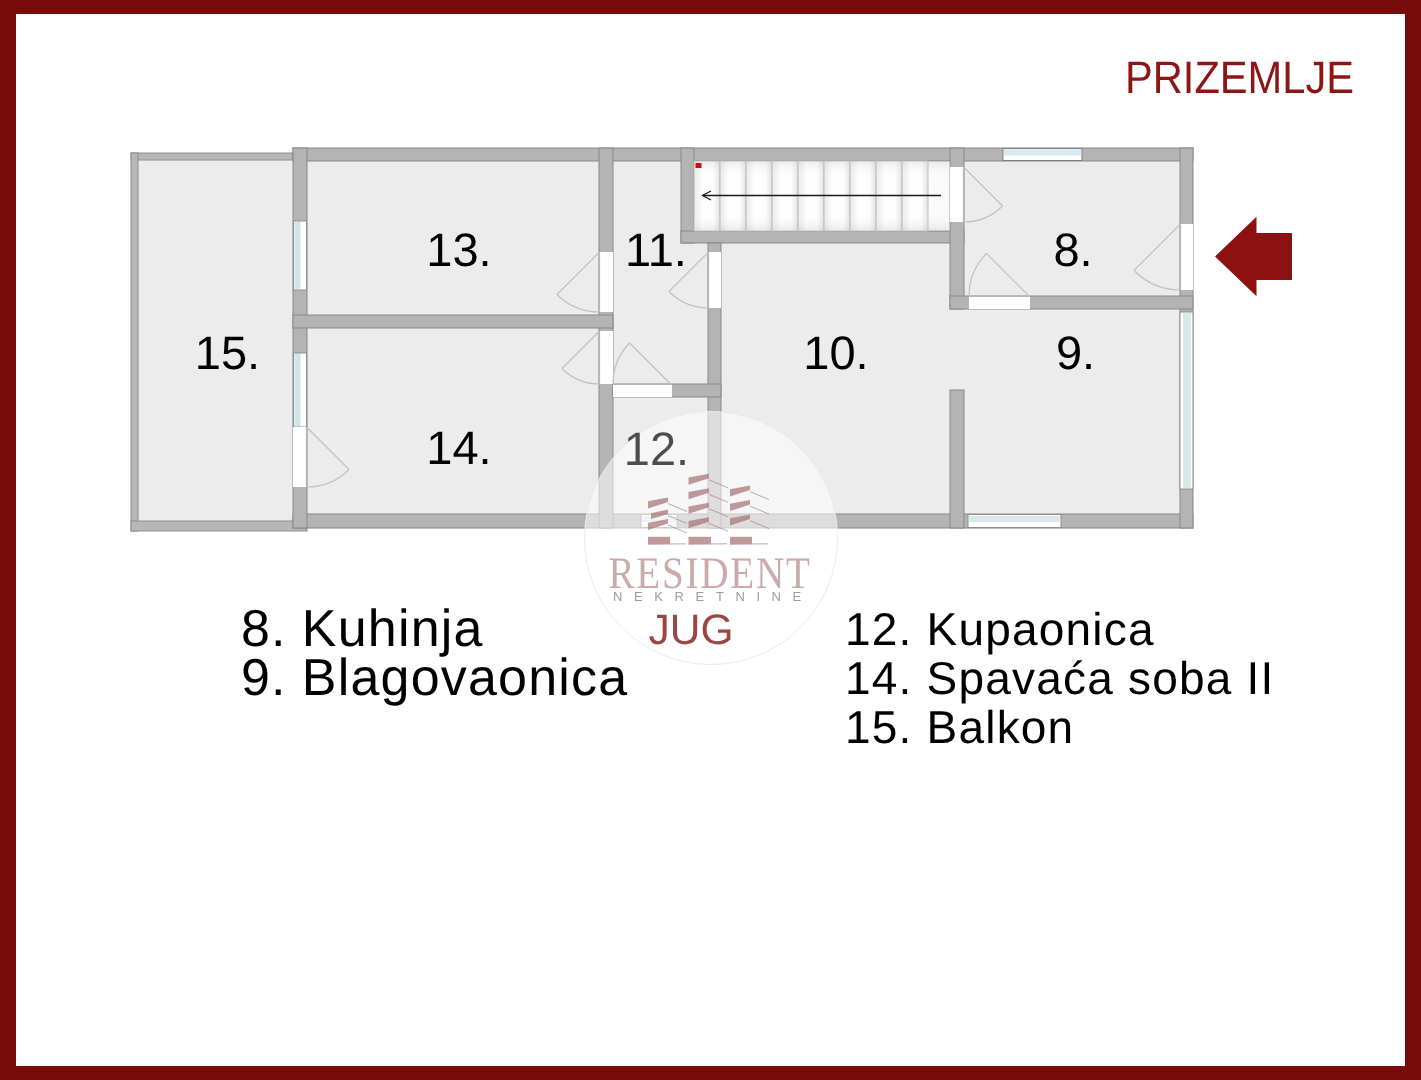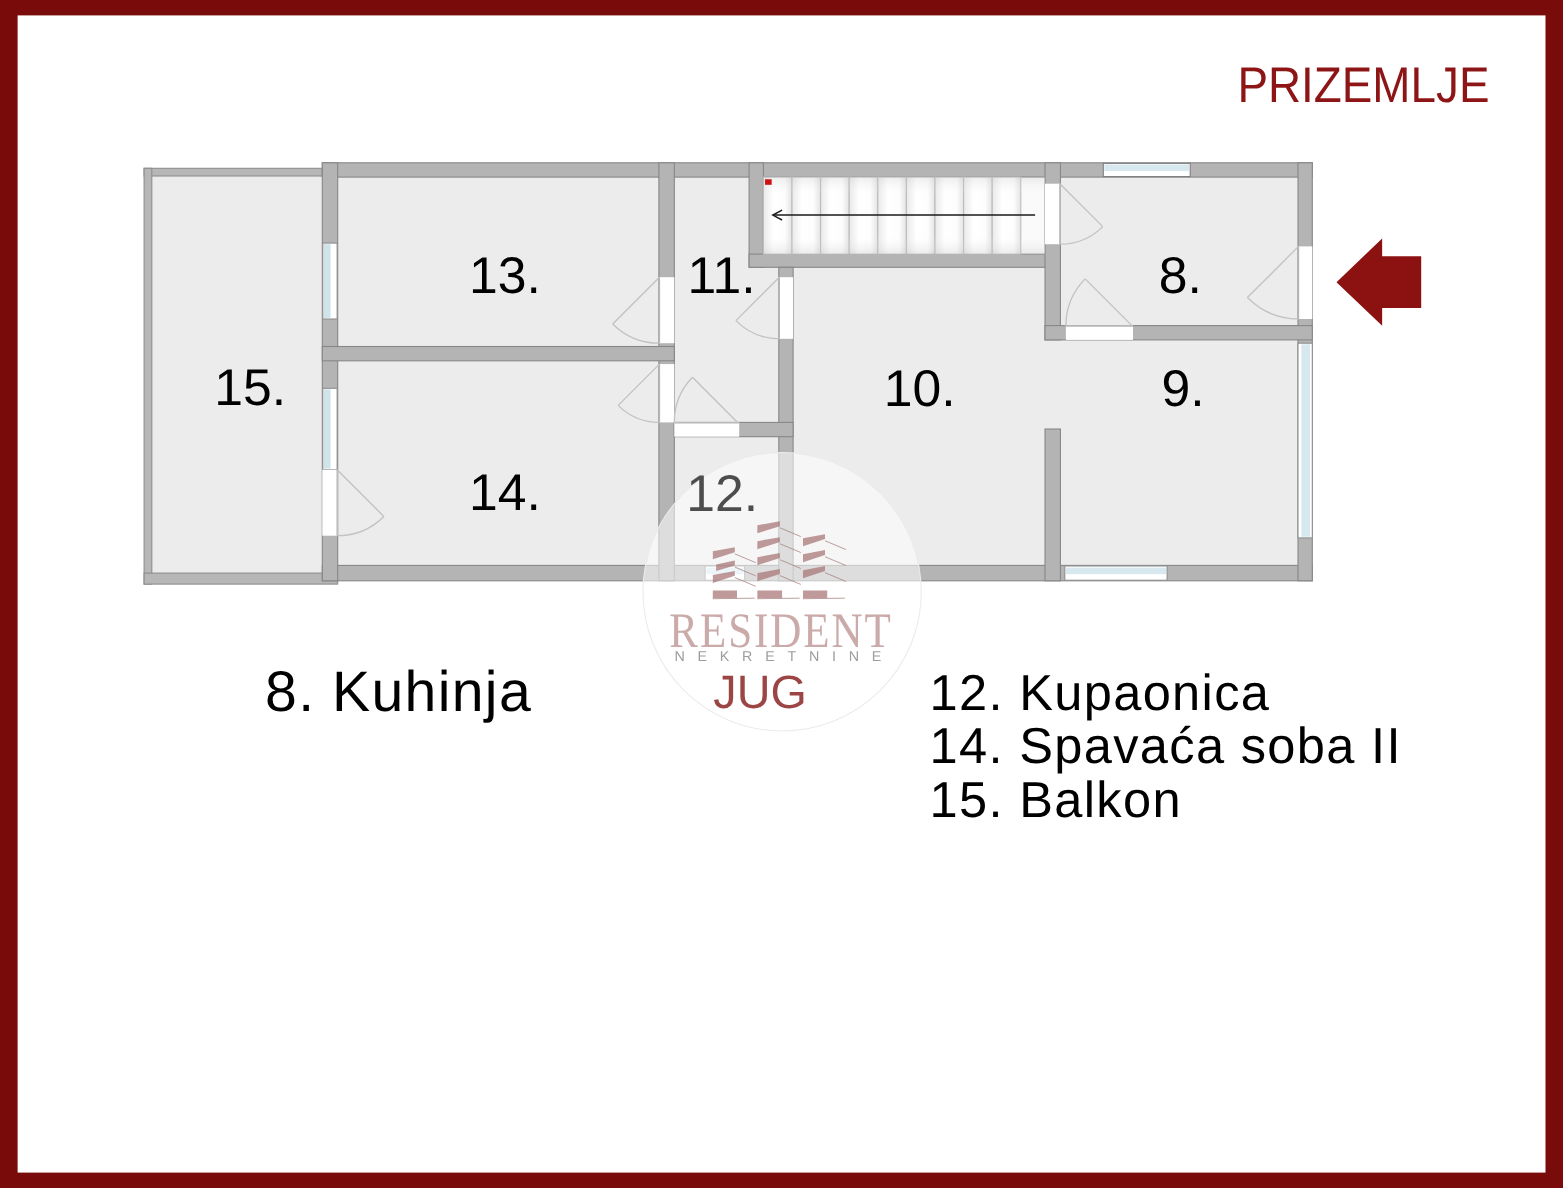--- a/index.html
+++ b/index.html
@@ -234,19 +234,20 @@
 
   <text x="713" y="601" font-size="13" fill="#9d9d9d" text-anchor="middle" font-family="Liberation Sans,sans-serif" letter-spacing="11.6">NEKRETNINE</text>
 
   <text x="691" y="643.5" font-size="42.5" fill="#9c4545" text-anchor="middle" font-family="Liberation Sans,sans-serif">JUG</text>
 
   <path d="M1215,256.5 L1256.5,216.8 L1256.5,233 L1292,233 L1292,280 L1256.5,280 L1256.5,296.2 Z" fill="#8c1212"></path>
 </svg>
 
 <div class="abs" style="left:241px;top:605px;font-size:52px;line-height:49px;color:#000;letter-spacing:1.2px;">
   <div>8.<span class="g15"></span>Kuhinja</div>
+  <div>9.<span class="g15"></span>Blagovaonica</div>
 </div>
 
 <div class="abs" style="left:845px;top:605px;font-size:46px;line-height:49px;color:#000;letter-spacing:1.2px;">
   <div>12.<span class="g14"></span>Kupaonica</div>
   <div>14.<span class="g14"></span>Spavaća soba II</div>
   <div>15.<span class="g14"></span>Balkon</div>
 </div>
 
 </body></html>

